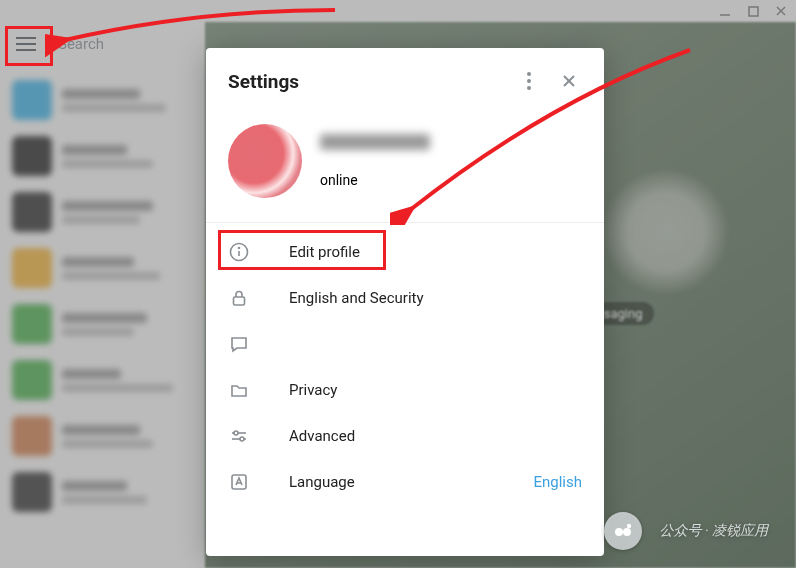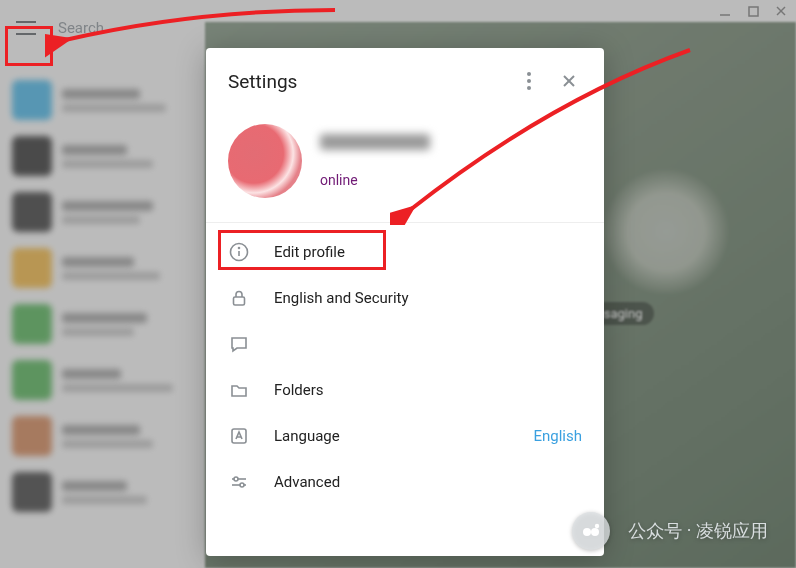--- a/index.html
+++ b/index.html
@@ -5,21 +5,21 @@
   * { box-sizing: border-box; margin: 0; padding: 0; font-family: -apple-system, BlinkMacSystemFont, "Segoe UI", Roboto, Arial, sans-serif; }
   html, body { width: 796px; height: 568px; overflow: hidden; }
 
   .window { position: relative; width: 796px; height: 568px; background: #f5f5f5; }
 
   
   .win-controls { position: absolute; top: 4px; right: 8px; display: flex; gap: 14px; z-index: 30; }
   .win-controls span { width: 14px; height: 14px; display: inline-flex; align-items: center; justify-content: center; color: #777; cursor: pointer; }
 
   
-  .topbar { position: absolute; top: 12px; left: 6px; width: 200px; height: 32px; display: flex; align-items: center; gap: 12px; }
+  .topbar { position: absolute; top: 28px; left: 6px; width: 200px; height: 32px; display: flex; align-items: center; gap: 12px; }
   .hamburger { width: 40px; height: 34px; display: flex; align-items: center; justify-content: center; cursor: pointer; }
   .search-placeholder { color: #9aa0a6; font-size: 15px; }
 
   
   .chatlist { position: absolute; top: 66px; left: 0; width: 205px; height: 500px; border-right: 1px solid #ddd; padding-top: 6px; filter: blur(3px); opacity: 0.85; }
   .chat-item { display: flex; align-items: center; gap: 10px; padding: 8px 12px; }
   .chat-ava { width: 40px; height: 40px; border-radius: 6px; }
   .chat-text { flex: 1; }
   .chat-text .l1 { height: 10px; background: #999; border-radius: 3px; margin-bottom: 5px; }
   .chat-text .l2 { height: 8px; background: #bbb; border-radius: 3px; }
@@ -28,39 +28,39 @@
   .chatbg { position: absolute; top: 22px; left: 205px; right: 0; bottom: 0; background: linear-gradient(145deg,#8aa08a 0%,#7b9079 40%,#5f7a60 100%); filter: blur(1px) saturate(0.8); }
   .chatbg .flower { position:absolute; right:40px; top:120px; width:180px; height:180px; background:radial-gradient(circle,#fefefe 0%,#f3f3e8 30%,transparent 50%); border-radius:50%; opacity:0.5; }
   .chatbg .badge { position:absolute; left:380px; top:280px; background:rgba(0,0,0,0.35); color:#fff; padding:4px 12px; border-radius:14px; font-size:13px; }
 
   
   .overlay { position: absolute; inset: 0; background: rgba(80,80,80,0.35); z-index: 10; }
 
   
   .settings { position:absolute; left:206px; top:48px; width:398px; height:508px; background:#fff; z-index:20; box-shadow:0 4px 30px rgba(0,0,0,0.25); border-radius:4px; overflow:hidden; }
   .settings-header { display:flex; align-items:center; padding:18px 20px 14px 22px; }
-  .settings-title { font-size:19px; font-weight:400; color:#222; flex:1; }
+  .settings-title { font-size:19px; font-weight:700; color:#222; flex:1; }
   .settings-header .ic { width:30px; height:30px; display:inline-flex; align-items:center; justify-content:center; color:#8a8f94; cursor:pointer; }
 
   .profile-row { display:flex; align-items:center; padding:14px 22px 24px 22px; gap:18px; border-bottom:1px solid #eee;}
   .avatar { width:74px; height:74px; border-radius:50%; background:radial-gradient(circle at 35% 40%, #e36c74 0%, #e86a72 45%, #fce3e4 60%, #e58189 72%, #e58189 100%); }
   .profile-name { filter:blur(4px); height:16px; width:110px; background:#999; border-radius:3px; margin-bottom:10px;}
-  .profile-status { color:#701a75; font-size:14px;margin-top:22px; }
+  .profile-status { color:#000000; font-size:14px;margin-top:22px; }
 
   .menu { padding:6px 0; }
-  .menu-item { display:flex; align-items:center; padding:12px 22px; cursor:pointer; gap:24px; }
+  .menu-item { display:flex; align-items:center; padding:12px 22px; cursor:pointer; gap:39px; }
   .menu-icon { width:22px; height:22px; display:inline-flex; align-items:center; justify-content:center; color:#8a8f94; }
   .menu-label { font-size:15px; color:#222; flex:1; }
   .menu-value { font-size:15px; color:#3aa0e0; }
 
   
   .redbox { position:absolute; border:3px solid #ec2024; z-index:40; pointer-events:none; }
   .arrow-svg { position:absolute; z-index:41; pointer-events:none; }
 
-  .watermark { position:absolute; right:28px; bottom:18px; display:flex; align-items:center; gap:18px; color:#d9dee0; font-size:18px; z-index:50; filter:drop-shadow(0 1px 2px rgba(0,0,0,0.3)); }
+  .watermark { position:absolute; right:28px; bottom:18px; display:flex; align-items:center; gap:18px; color:#d9dee0; font-size:14px; z-index:50; filter:drop-shadow(0 1px 2px rgba(0,0,0,0.3));font-style:italic; }
   .watermark .circle { width:38px; height:38px; border-radius:50%; background:rgba(220,224,226,0.8); display:inline-flex; align-items:center; justify-content:center; }
 </style>
 </head>
 <body>
 
 <div class="window">
 
   <div class="win-controls">
     <span>
       <svg width="12" height="12">
@@ -214,44 +214,44 @@
             </svg>
         </span>
       </div>
 
       <div class="menu-item">
         <span class="menu-icon">
           <svg width="20" height="20" fill="none" stroke="#8a8f94" stroke-width="1.6">
               <path d="M3 6h5l2 2h7v8H3z"></path>
             </svg>
         </span>
-        <span class="menu-label">Folders</span>
-      </div>
-
-      <div class="menu-item">
-        <span class="menu-icon">
-          <svg width="20" height="20" fill="none" stroke="#8a8f94" stroke-width="1.6">
-              <rect x="3" y="3" width="14" height="14" rx="2"></rect>
-              <path d="M7 13l3-7 3 7M8 11h4"></path>
-            </svg>
-        </span>
-        <span class="menu-label">Language</span>
-        <span class="menu-value">English</span>
+        <span class="menu-label">Privacy</span>
       </div>
 
       <div class="menu-item">
         <span class="menu-icon">
           <svg width="20" height="20" fill="none" stroke="#8a8f94" stroke-width="1.6">
               <line x1="3" y1="7" x2="17" y2="7"></line>
               <circle cx="7" cy="7" r="2" fill="#fff"></circle>
               <line x1="3" y1="13" x2="17" y2="13"></line>
               <circle cx="13" cy="13" r="2" fill="#fff"></circle>
             </svg>
         </span>
         <span class="menu-label">Advanced</span>
+      </div>
+
+      <div class="menu-item">
+        <span class="menu-icon">
+          <svg width="20" height="20" fill="none" stroke="#8a8f94" stroke-width="1.6">
+              <rect x="3" y="3" width="14" height="14" rx="2"></rect>
+              <path d="M7 13l3-7 3 7M8 11h4"></path>
+            </svg>
+        </span>
+        <span class="menu-label">Language</span>
+        <span class="menu-value">English</span>
       </div>
 
     </div>
   </div>
 
   <div class="redbox" style="left:5px; top:26px; width:48px; height:40px;"></div>
   <div class="redbox" style="left:218px; top:230px; width:168px; height:40px;"></div>
 
   <svg class="arrow-svg" style="left:45px; top:0px;" width="300" height="60">
     <defs>

